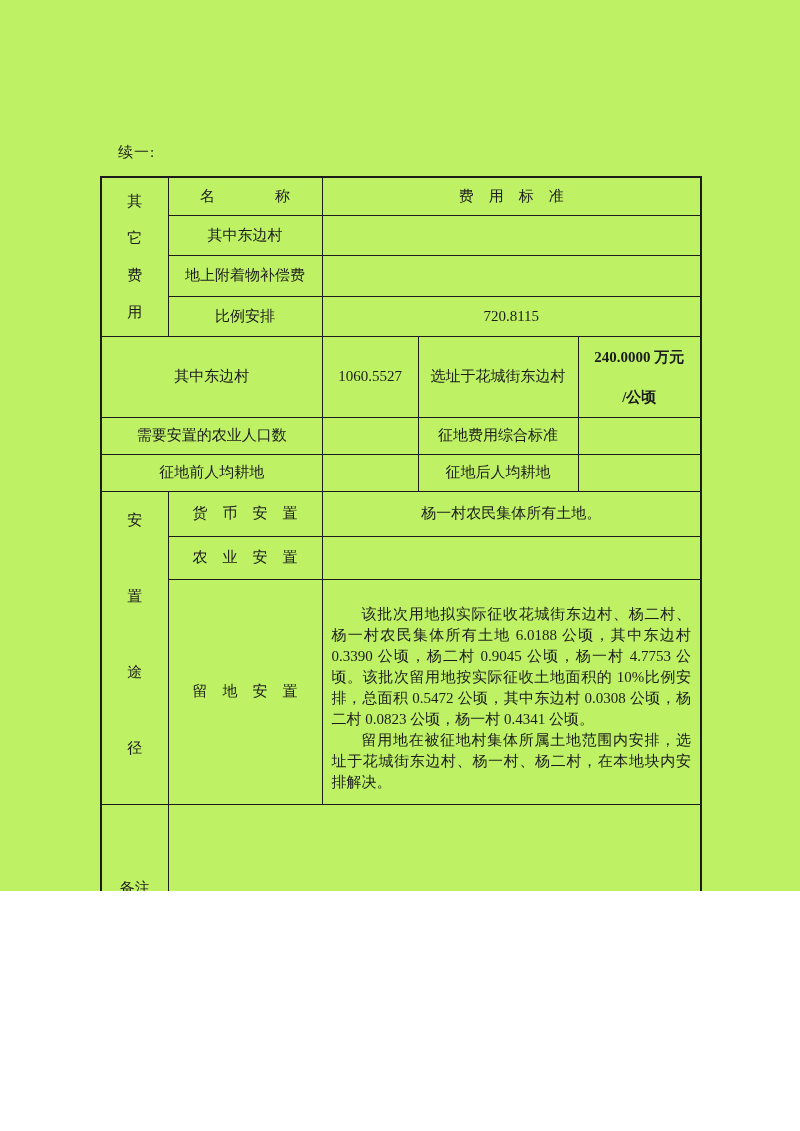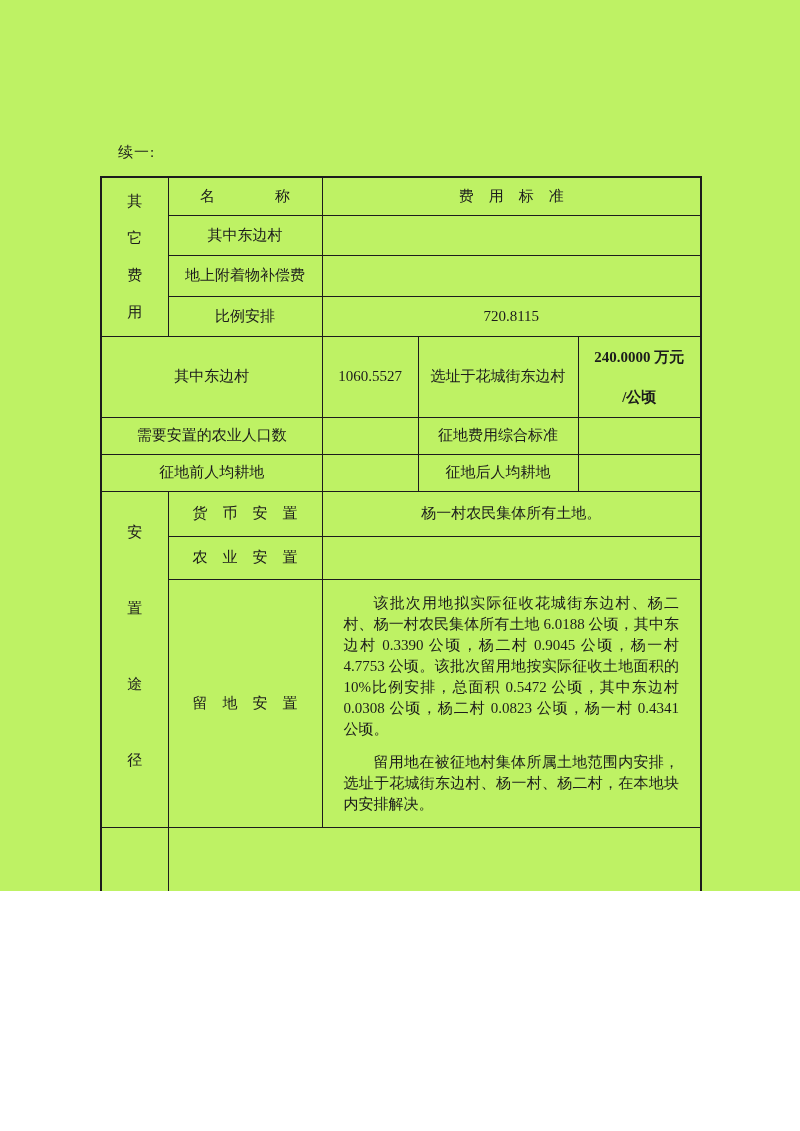--- a/index.html
+++ b/index.html
@@ -35,21 +35,21 @@
   .vstack span{display:block;line-height:17px;}
   .vstack-fees{gap:20px;}
   .vstack-way{gap:59px;position:relative;top:-13px;}
   .std-cell{
     text-align:left;padding-left:9px;line-height:40px;font-weight:bold;
   }
   .para-cell{
     text-align:left;vertical-align:top;
   }
   .para-cell p{
-    margin:12px;padding:0 9px;
+    margin:0;padding:0 9px;
     text-indent:2em;
     text-align:justify;
     font-size:15px;line-height:21px;
   }
   .para-cell p.first{margin-top:13px;}
   .filler-label{
     position:absolute;left:102px;top:990px;
     font-size:18px;letter-spacing:1px;
   }
   .page-number{

